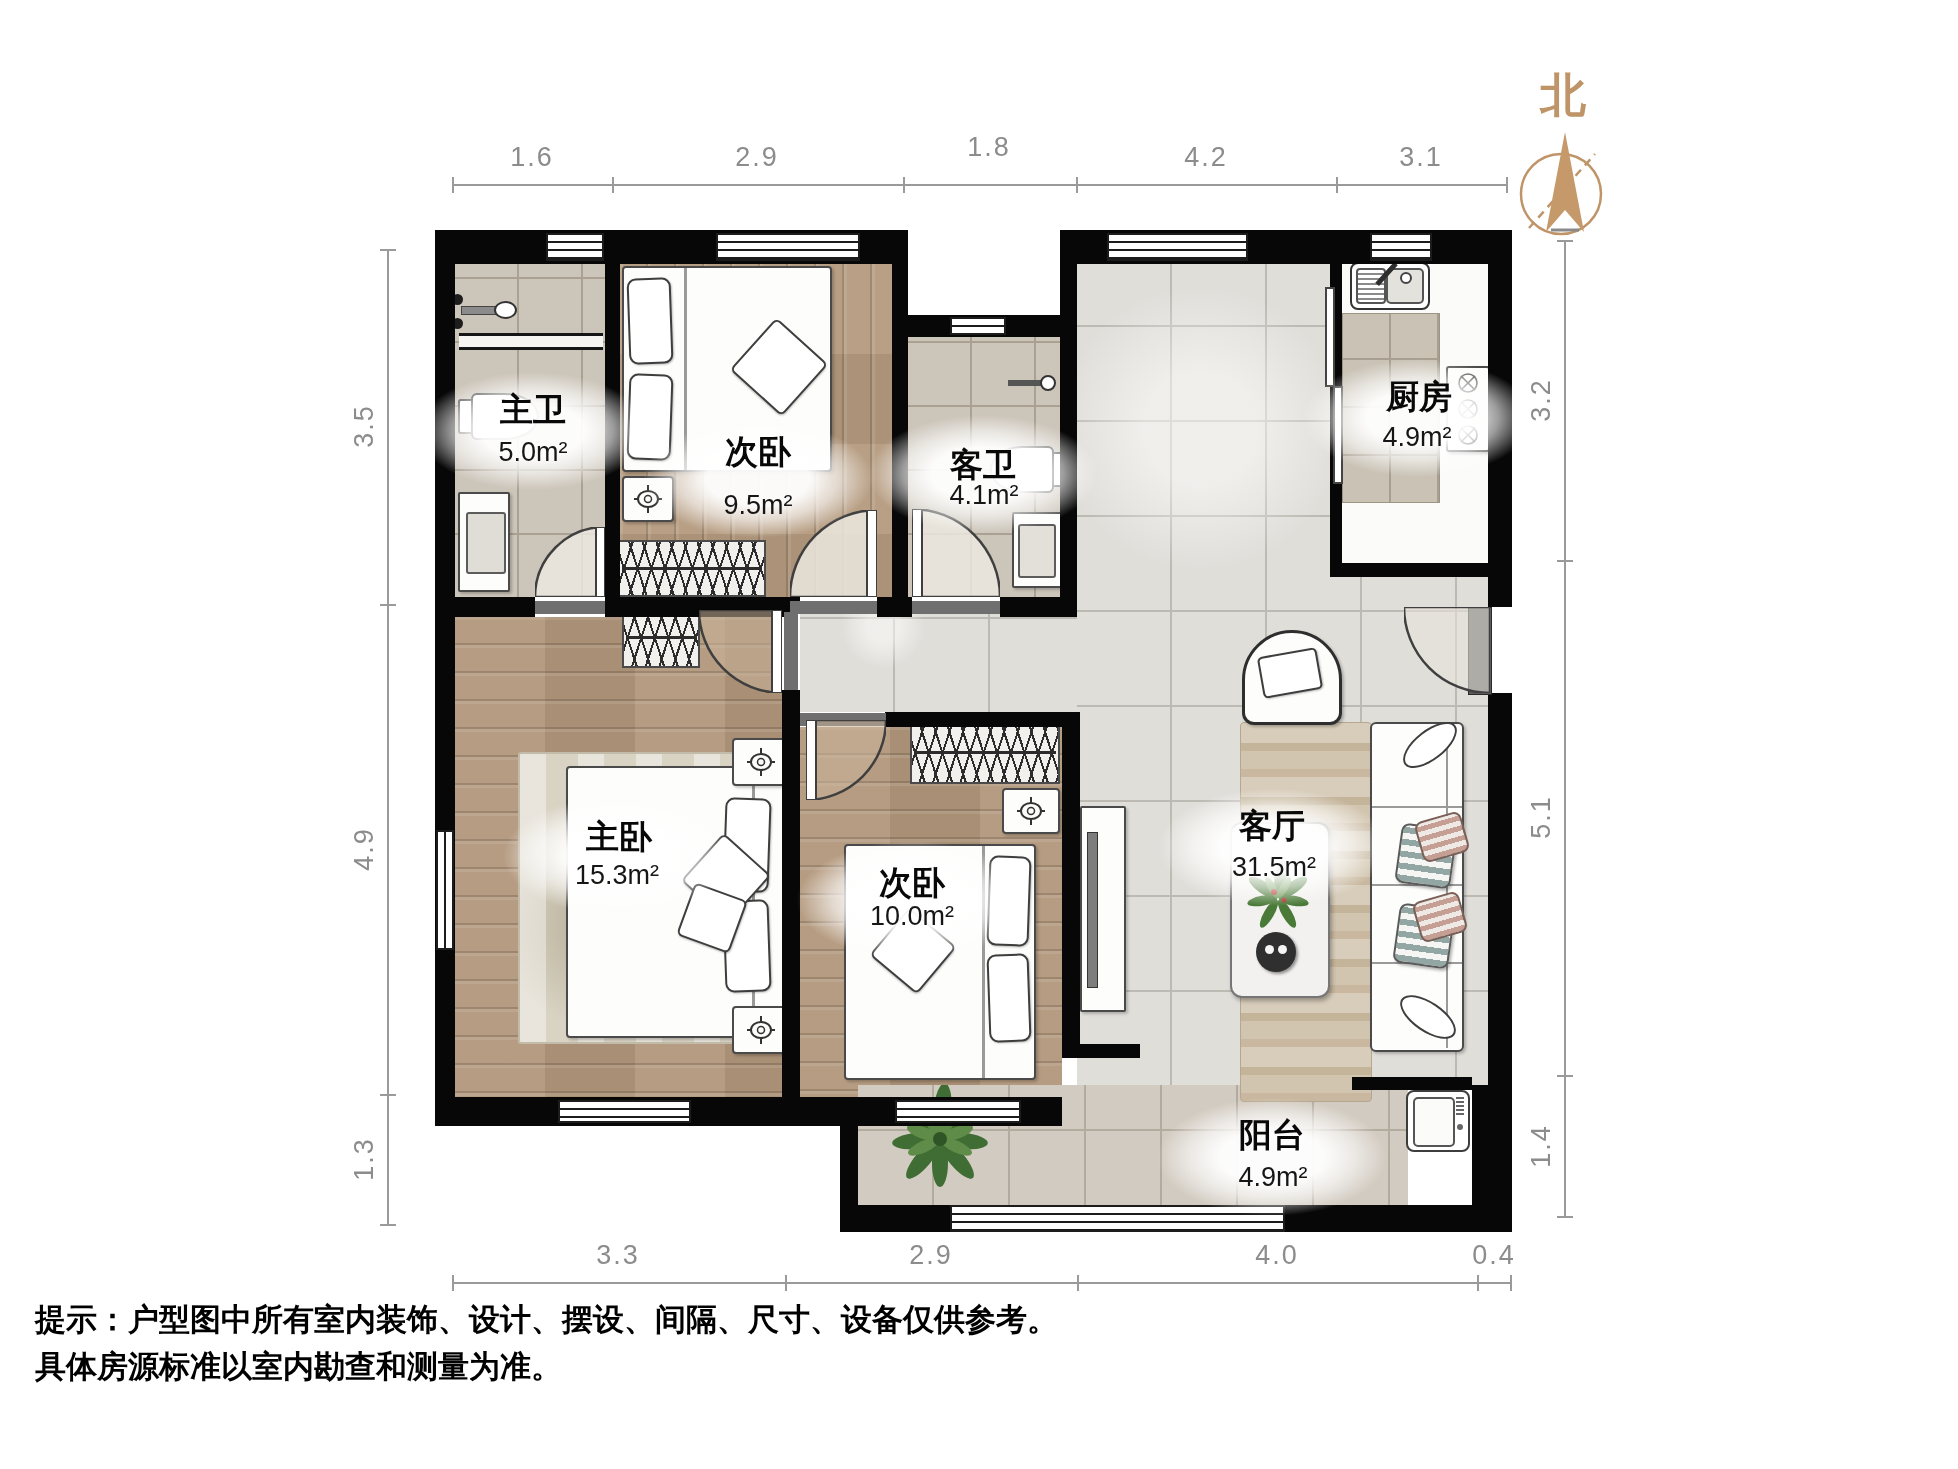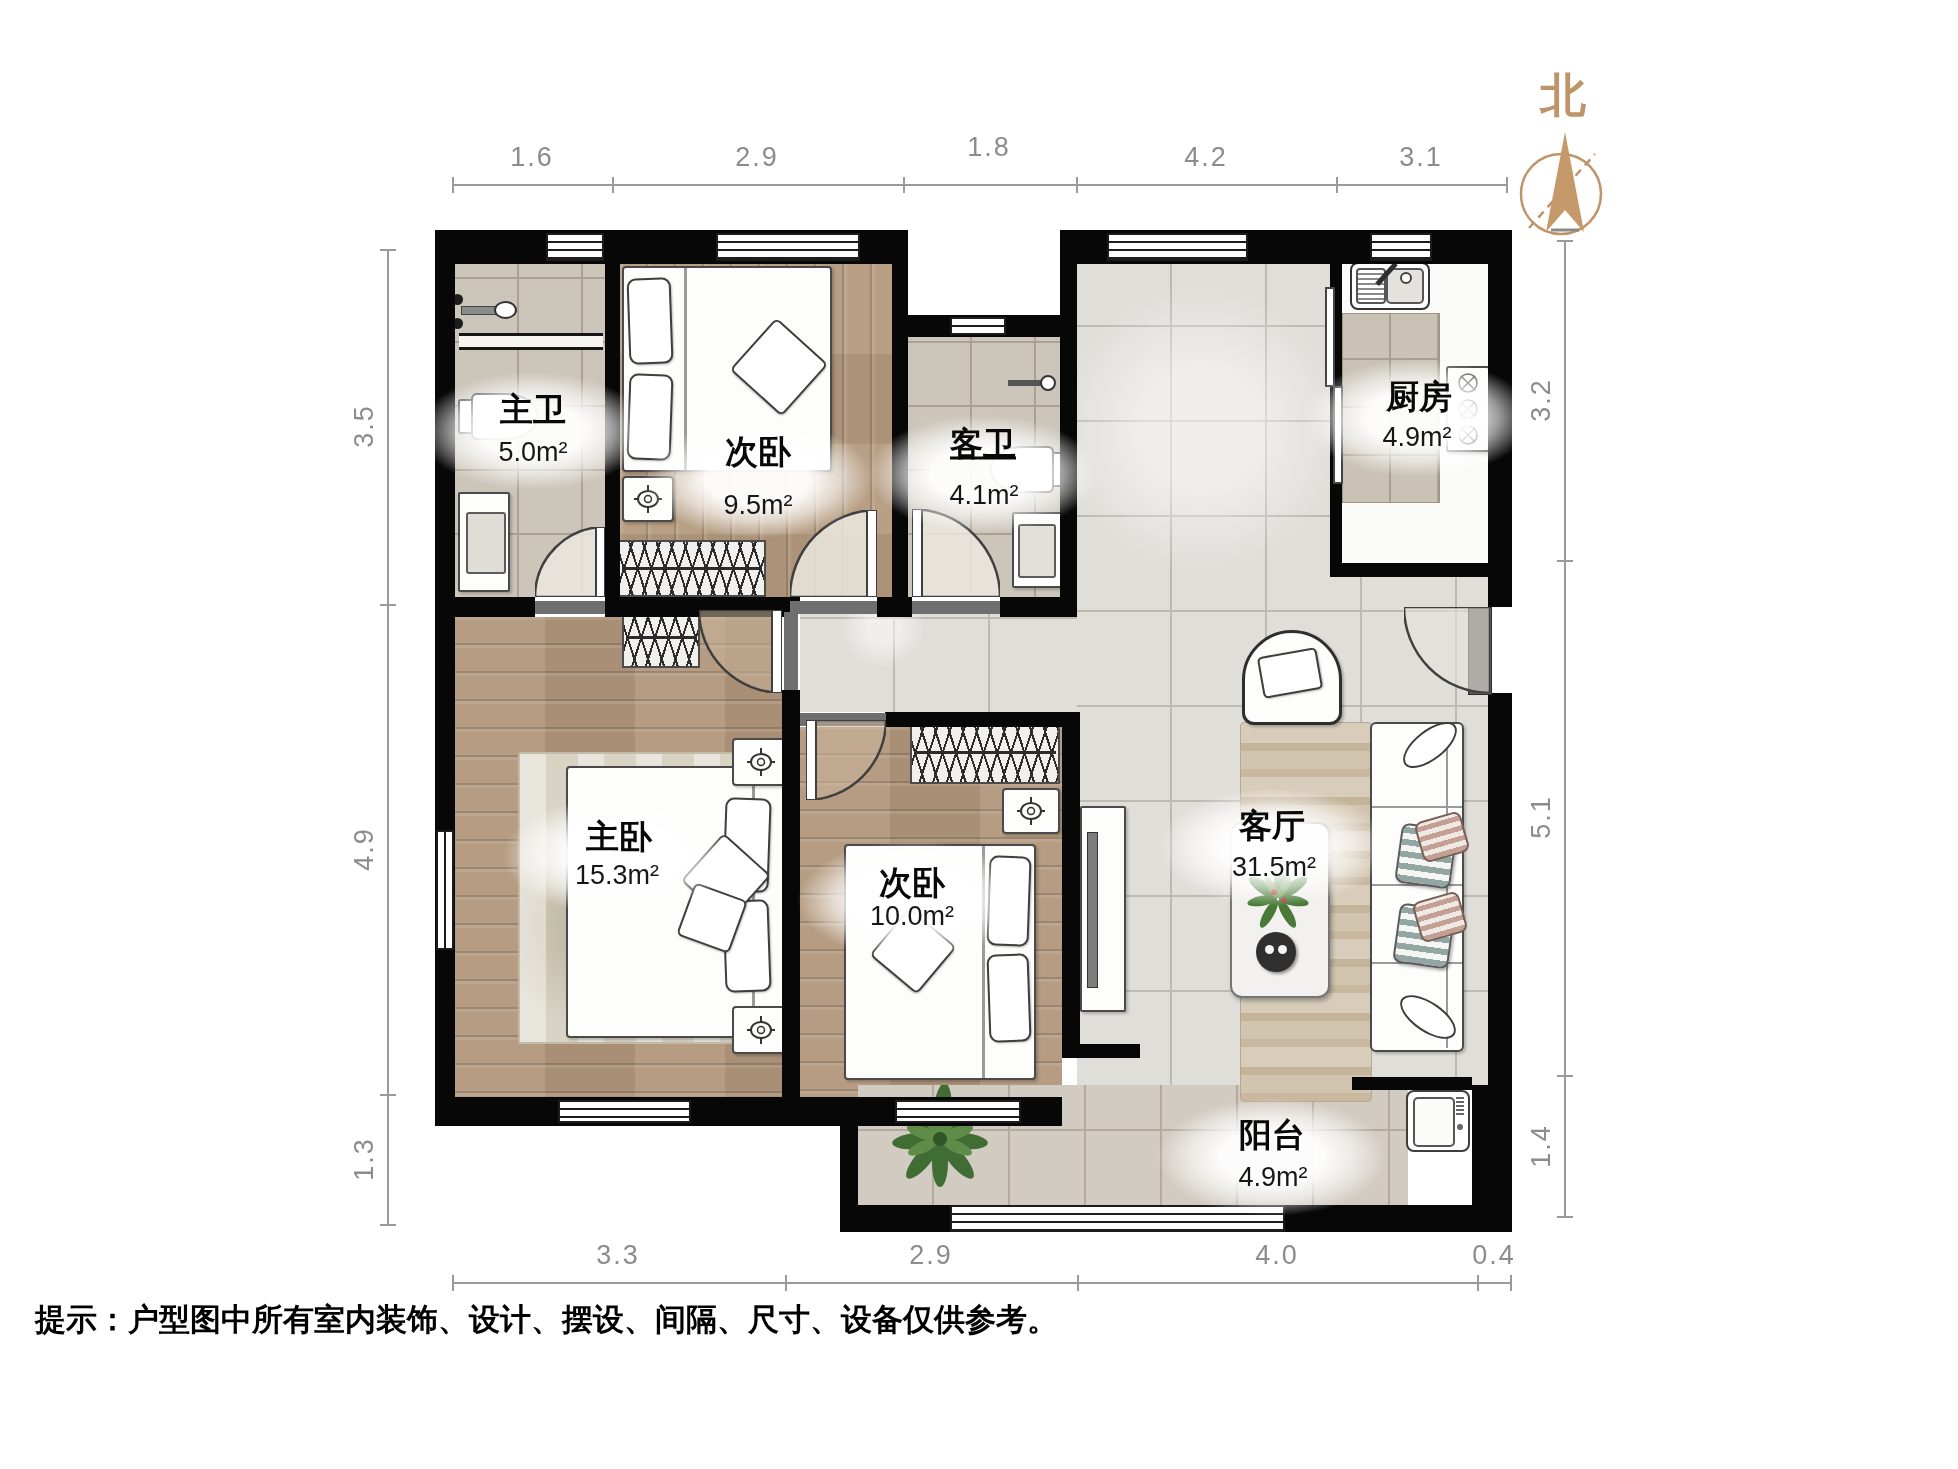--- a/index.html
+++ b/index.html
@@ -316,21 +316,21 @@
   <div class="halo" style="left:1303px;top:359px;width:230px;height:118px;"></div>
   <div class="halo" style="left:503px;top:797px;width:230px;height:118px;"></div>
   <div class="halo" style="left:797px;top:841px;width:230px;height:118px;"></div>
   <div class="halo" style="left:1158px;top:788px;width:230px;height:118px;"></div>
   <div class="halo" style="left:1157px;top:1098px;width:230px;height:118px;"></div>
 
   <div class="room-name" style="left:533px;top:410px;">主卫</div>
   <div class="room-area" style="left:533px;top:452px;">5.0m²</div>
   <div class="room-name" style="left:758px;top:452px;">次卧</div>
   <div class="room-area" style="left:758px;top:505px;">9.5m²</div>
-  <div class="room-name" style="left:983px;top:444px;text-decoration:underline;">客卫</div>
+  <div class="room-name" style="left:983px;top:465px;">客卫</div>
   <div class="room-area" style="left:984px;top:495px;">4.1m²</div>
   <div class="room-name" style="left:1419px;top:397px;">厨房</div>
   <div class="room-area" style="left:1417px;top:437px;">4.9m²</div>
   <div class="room-name" style="left:619px;top:837px;">主卧</div>
   <div class="room-area" style="left:617px;top:875px;">15.3m²</div>
   <div class="room-name" style="left:912px;top:883px;">次卧</div>
   <div class="room-area" style="left:912px;top:916px;">10.0m²</div>
   <div class="room-name" style="left:1272px;top:826px;">客厅</div>
   <div class="room-area" style="left:1274px;top:867px;">31.5m²</div>
   <div class="room-name" style="left:1272px;top:1135px;">阳台</div>
@@ -381,15 +381,16 @@
   <div class="north-char" style="left:1563px;top:96px;">北</div>
   <svg class="abs" style="left:1517px;top:130px;" width="94" height="112" viewBox="0 0 94 112">
     <circle cx="44" cy="64" r="40" fill="none" stroke="#bf9468" stroke-width="2.5"></circle>
     <line x1="12" y1="98" x2="78" y2="24" stroke="#bf9468" stroke-width="2.5" stroke-dasharray="8 6"></line>
     <polygon points="48,2 67,102 48,80 29,102" fill="#c6996a"></polygon>
     <line x1="34" y1="100" x2="62" y2="100" stroke="#8a8a8a" stroke-width="3"></line>
   </svg>
 
   <div class="abs" style="left:35px;top:1296px;">
     <div class="note">提示：户型图中所有室内装饰、设计、摆设、间隔、尺寸、设备仅供参考。</div>
+    <div class="note">具体房源标准以室内勘查和测量为准。</div>
   </div>
 
 </div>
 
 </body></html>

